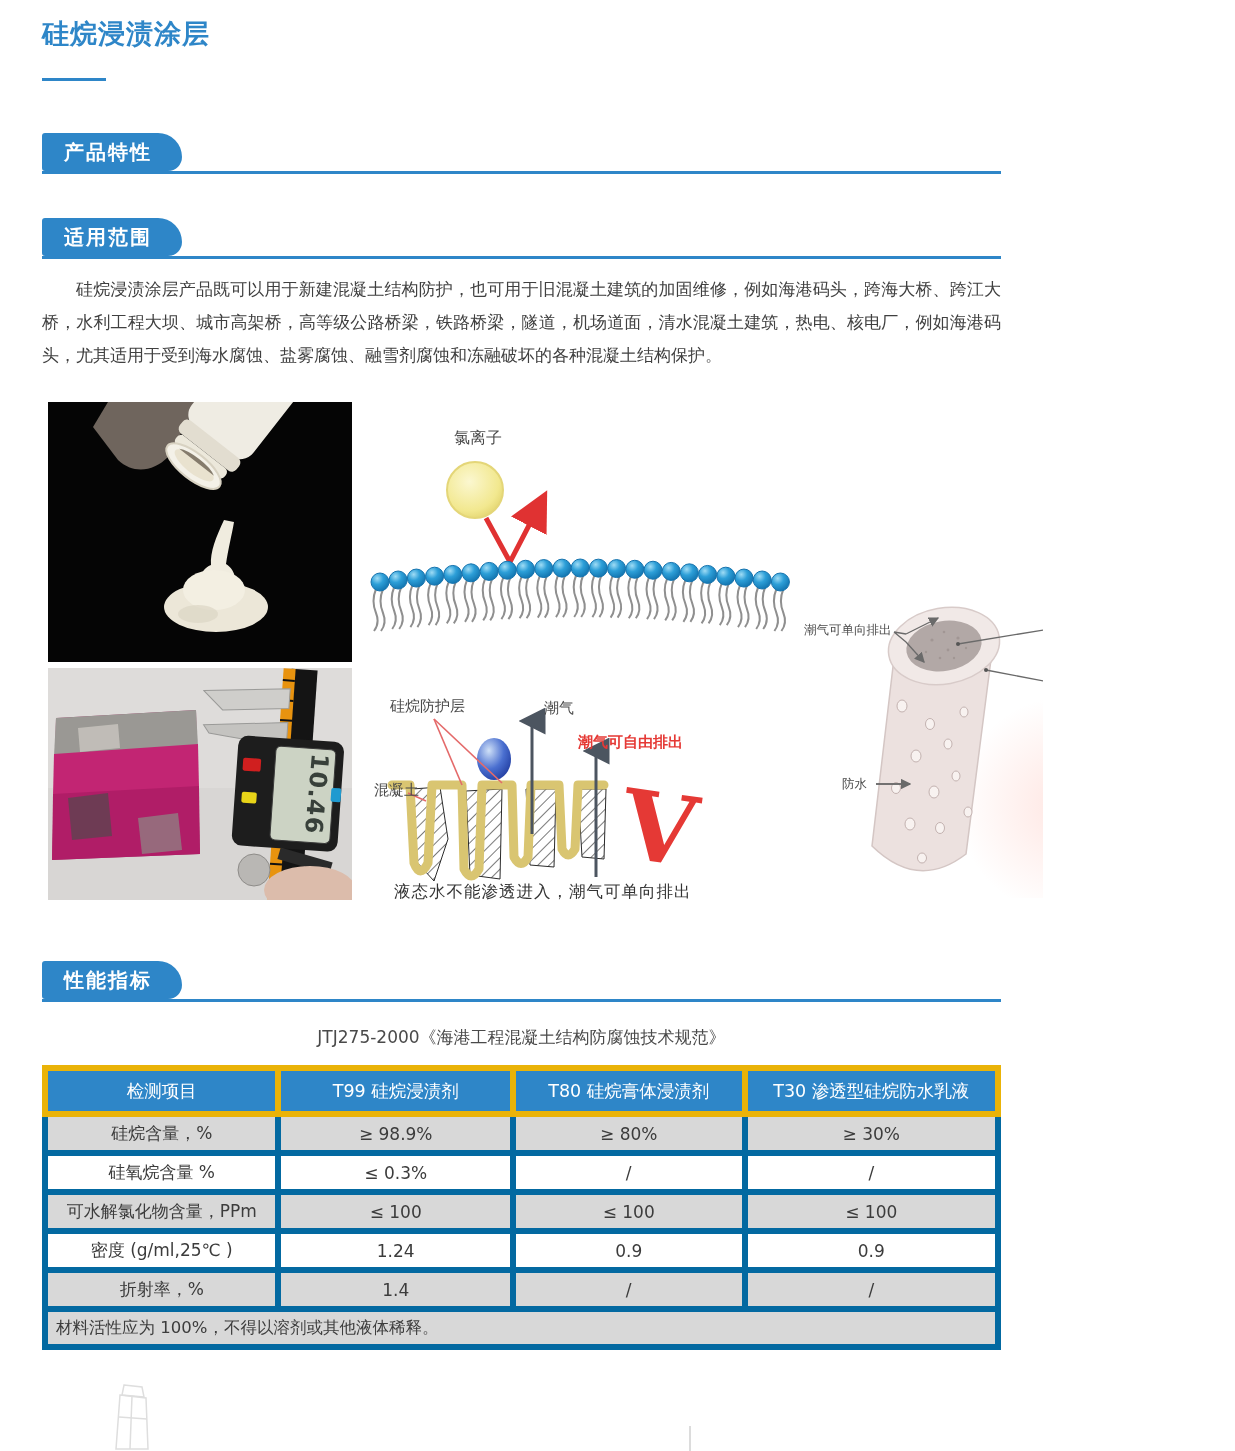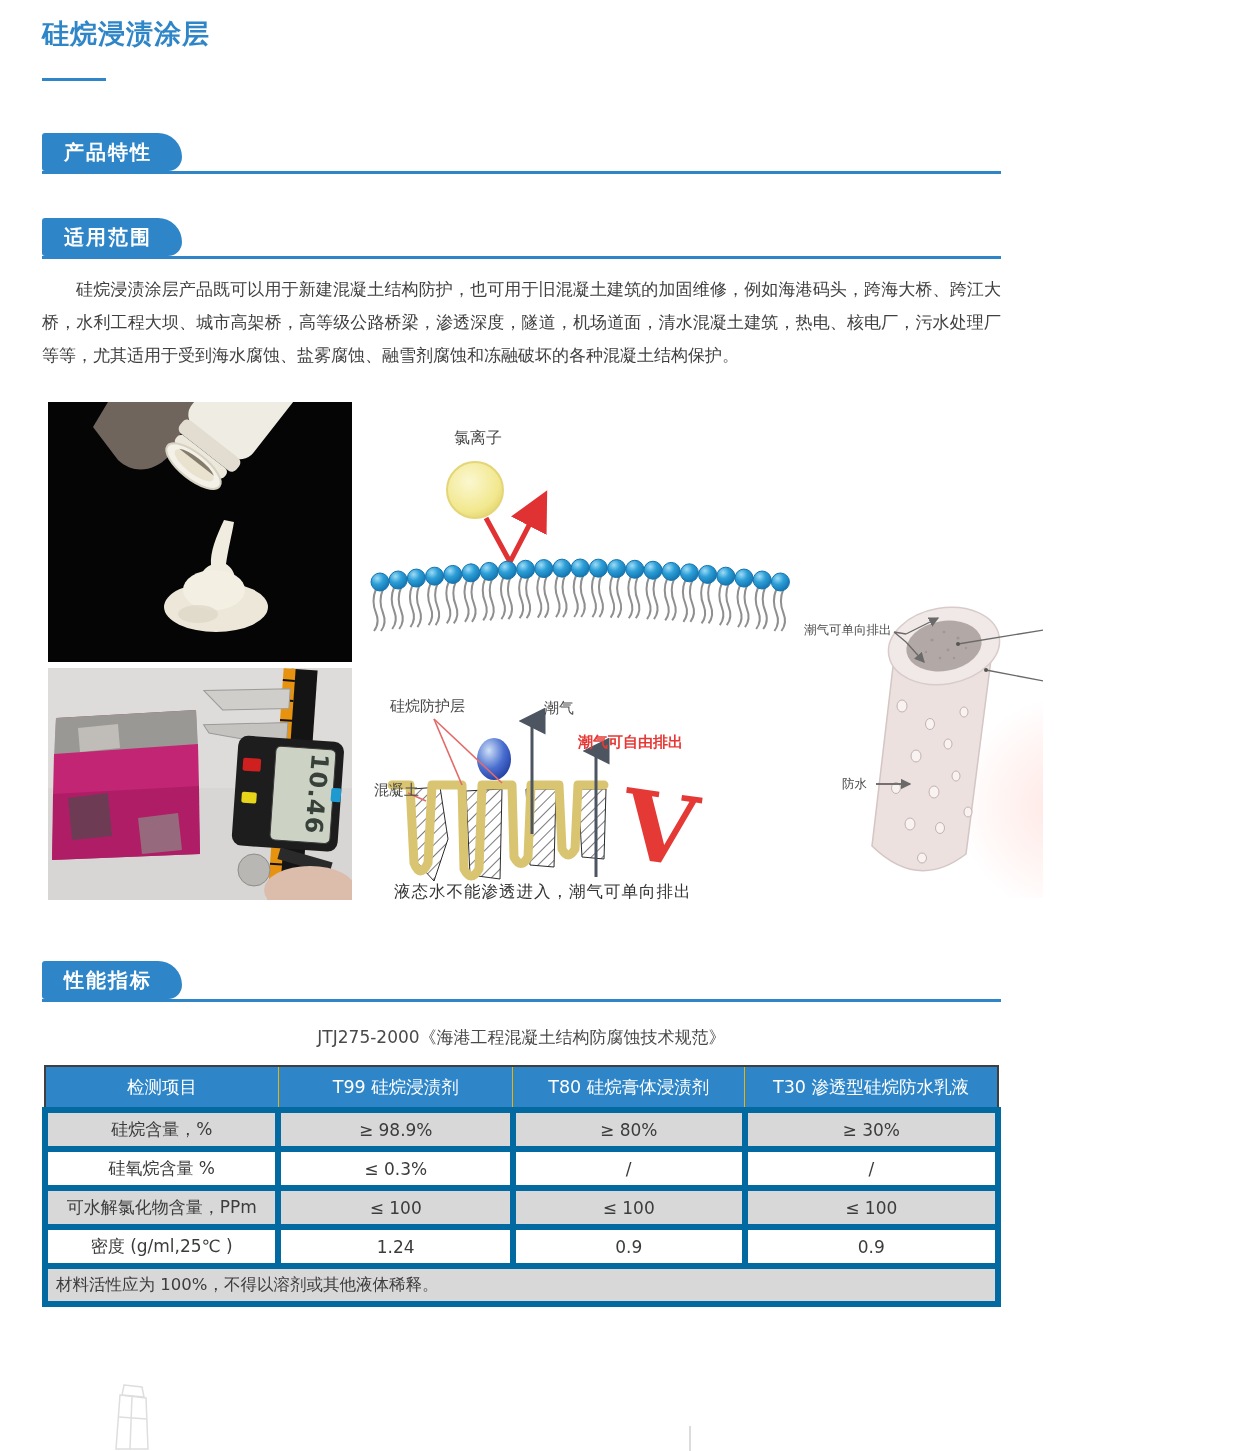--- a/index.html
+++ b/index.html
@@ -37,21 +37,21 @@
   .d-label{position:absolute;font-size:15px;color:#4a4a4a;white-space:nowrap;}
   .d-label.small{font-size:12.5px;}
   .d-label.red{color:var(--hl-red);font-weight:bold;}
   .d-caption{position:absolute;font-size:16.5px;color:#333;letter-spacing:1px;white-space:nowrap;}
   .check-v{position:absolute;color:var(--hl-red);font-size:96px;font-weight:bold;line-height:1;
            transform:rotate(8deg);font-family:"DejaVu Serif","Liberation Serif",serif;}
 
   
   .tbl-caption{margin-top:24px;text-align:center;font-size:17px;color:#4a4a4a;}
   table.perf{width:100%;margin-top:16px;border-collapse:collapse;border:2px solid #3f3f3f;table-layout:fixed;}
-  table.perf th{background:var(--accent);color:#fff;font-weight:normal;font-size:17.5px;padding:8px 4px;border:1px solid #eab308;}
+  table.perf th{background:var(--accent);color:#fff;font-weight:normal;font-size:17.5px;padding:8px 4px;border:6px solid #eab308;}
   table.perf td{font-size:17px;color:#3c3c3c;text-align:center;padding:5px 4px;border:6px solid #0369a1;background:#fff;height:32px;}
   table.perf tbody tr:nth-child(odd) td{background:var(--alt-row);}
   table.perf tfoot td{background:var(--alt-row);text-align:left;padding-left:8px;font-size:16.5px;}
   col.c1{width:24.5%;}col.c2{width:24.6%;}col.c3{width:24.3%;}col.c4{width:26.6%;}
 
   
   .ghost-bottle{position:absolute;left:102px;top:1383px;}
   .ghost-line{position:absolute;left:689px;top:1426px;width:2px;height:25px;background:#c9c9c9;opacity:.65;}
 </style>
 </head>
@@ -63,21 +63,21 @@
   <div class="title-dash"></div>
 
   <div class="sec-head">
     <span class="sec-badge">产品特性</span>
   </div>
 
   <div class="sec-head" style="margin-top:44px;">
     <span class="sec-badge">适用范围</span>
   </div>
   <div class="para-block" style="margin-top:14px;">
-    <p class="para">硅烷浸渍涂层产品既可以用于新建混凝土结构防护，也可用于旧混凝土建筑的加固维修，例如海港码头，跨海大桥、跨江大桥，水利工程大坝、城市高架桥，高等级公路桥梁，渗透深度，隧道，机场道面，清水混凝土建筑，热电、核电厂，污水处理厂等等，尤其适用于受到海水腐蚀、盐雾腐蚀、融雪剂腐蚀和冻融破坏的各种混凝土结构保护。</p>
+    <p class="para">硅烷浸渍涂层产品既可以用于新建混凝土结构防护，也可用于旧混凝土建筑的加固维修，例如海港码头，跨海大桥、跨江大桥，水利工程大坝、城市高架桥，高等级公路桥梁，铁路桥梁，隧道，机场道面，清水混凝土建筑，热电、核电厂，例如海港码头，尤其适用于受到海水腐蚀、盐雾腐蚀、融雪剂腐蚀和冻融破坏的各种混凝土结构保护。</p>
   </div>
 
   <div class="gallery">
 
     <div class="g-item" id="photo-bottle">
       <svg width="304" height="260" viewBox="0 0 304 260">
         <rect width="304" height="260" fill="#050505"></rect>
         <path d="M60,0 L150,0 L120,55 C105,70 85,72 70,58 L45,25 Z" fill="#c7b4a6" opacity="0.55"></path>
         <g transform="rotate(38 150 60)">
           <rect x="110" y="-75" width="78" height="110" rx="16" fill="#efece3"></rect>
@@ -367,20 +367,26 @@
           <td>≤ 100</td>
           <td>≤ 100</td>
           <td>≤ 100</td>
         </tr>
         <tr>
           <td>密度 (g/ml,25℃ )</td>
           <td>1.24</td>
           <td>0.9</td>
           <td>0.9</td>
         </tr>
+        <tr>
+          <td>折射率，%</td>
+          <td>1.4</td>
+          <td>/</td>
+          <td>/</td>
+        </tr>
       </tbody>
     <tfoot>
       <tr>
         <td colspan="4">材料活性应为 100%，不得以溶剂或其他液体稀释。</td>
       </tr>
     </tfoot>
   </table>
 
   <div class="ghost-bottle">
     <svg width="60" height="68" viewBox="0 0 60 68">

